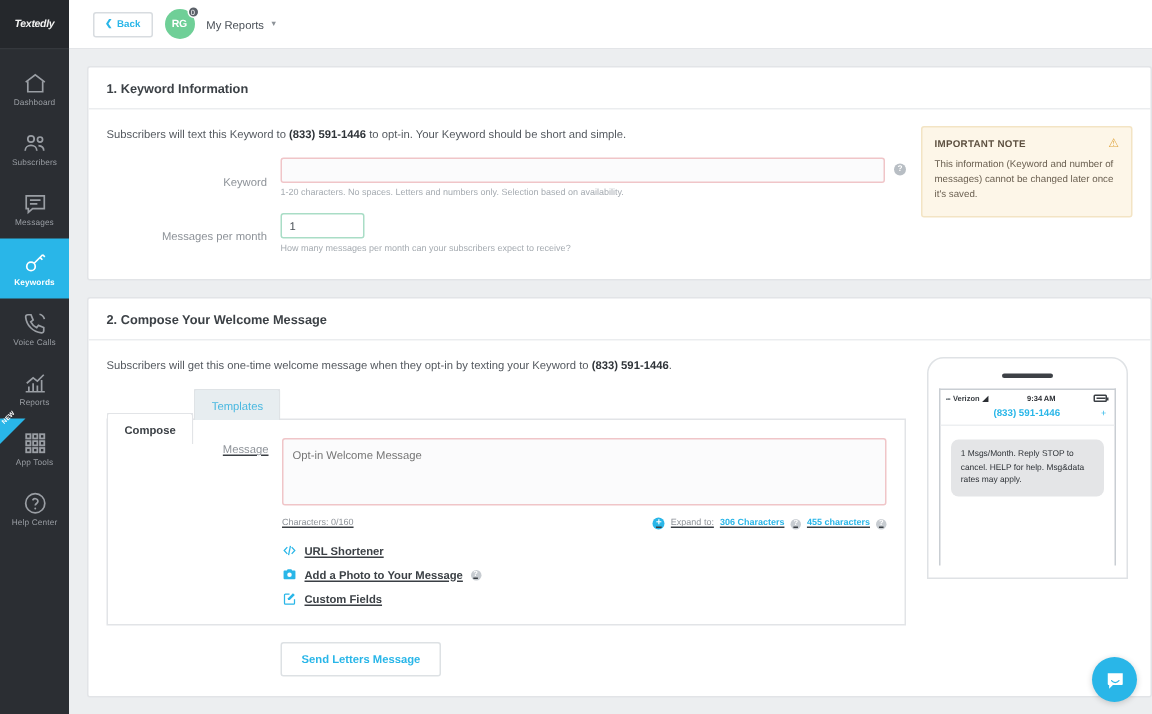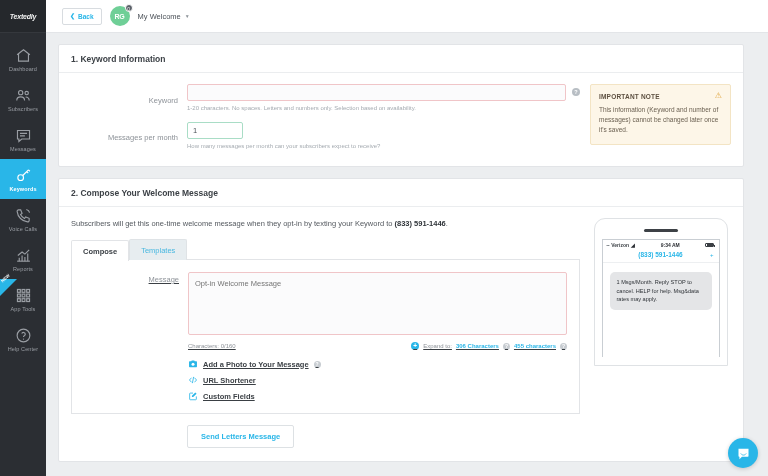--- a/index.html
+++ b/index.html
@@ -130,21 +130,21 @@
     border: 1px solid #fff;
   }
   .account-label {
     font-size: 7.5px; color: #4a5057;
     display: flex; align-items: center; gap: 4px;
     cursor: pointer;
   }
   .caret { font-size: 5px; color: #8c9298; }
 
   
-  .content { padding: 11px 24px 0 12px; }
+  .content { padding: 11px 0 0 12px; }
 
   .card {
     background: #ffffff;
     border: 1px solid #e2e4e7;
     border-radius: 2px;
     margin-bottom: 11px;
   }
   .card-head {
     padding: 9px 12px 8px 12px;
     border-bottom: 1px solid #ebedef;
@@ -215,21 +215,21 @@
     font-size: 7.5px;
     padding: 6px 11px 5px 11px;
     border: 1px solid #e2e4e7;
     border-bottom: none;
     cursor: pointer;
     color: #4a5057;
   }
   .tab.active {
     background: #fff; color: #3c4146; font-weight: bold;
     border-radius: 2px 2px 0 0;
-    position: relative; top: 1px;
+    position: relative; top: 16px;
   }
   .tab.inactive {
     background: #e7edf0; color: #49b8e0;
     border-color: #dfe3e6;
     border-radius: 2px 2px 0 0;
   }
   .tab-panel {
     border: 1px solid #e2e4e7;
     background: #fff;
     margin-top: -1px;
@@ -237,21 +237,21 @@
     text-decoration: underline;
   }
   .msg-row { display: flex; align-items: flex-start; }
   .msg-label {
     width: 116px; flex: 0 0 116px;
     text-align: right; padding-right: 9px; padding-top: 3px;
     font-size: 7.5px; color: #8d9298;
   }
   .msg-field { flex: 1; }
   .textarea {
-    width: 100%; height: 63px;
+    width: 100%; height: 45px;
     border: 1px solid #f0c5c8;
     border-radius: 2px;
     background: #fbfbfc;
     font-size: 7.5px;
     color: #a8aeb4;
     padding: 5px 6px;
     resize: none;
     font-family: "Liberation Sans", sans-serif;
     outline: none;
     line-height: 11px;
@@ -475,34 +475,35 @@
     <div class="topbar-right">
       <div class="back-btn">
         <span class="chev-left">❮</span>
         <span>Back</span>
       </div>
       <div class="avatar-wrap">
         <div class="avatar">RG</div>
         <div class="avatar-badge">0</div>
       </div>
       <div class="account-label">
-        <span>My Welcome</span>
+        <span>My Reports</span>
         <span class="caret">▼</span>
       </div>
     </div>
   </div>
 
   <div class="content">
 
     <div class="card">
       <div class="card-head">
         <div class="card-head-title">1. Keyword Information</div>
       </div>
       <div class="card-body">
         <div class="card-body-main">
+          <div class="intro-line"><span>Subscribers will text this Keyword to </span><b>(833) 591-1446</b><span> to opt-in. Your Keyword should be short and simple.</span></div>
 
           <div class="form-row">
             <div class="form-label">Keyword</div>
             <div class="form-field">
               <div class="row-with-help">
                 <input class="inp" type="text" value="" placeholder="" style="">
                 <span class="help-ico">?</span>
               </div>
               <div class="hint">1-20 characters. No spaces. Letters and numbers only. Selection based on availability.</div>
             </div>
@@ -553,37 +554,37 @@
                     <span class="expand-link">306 Characters</span>
                     <span class="sm-help">?</span>
                     <span class="expand-link">455 characters</span>
                     <span class="sm-help">?</span>
                   </span>
                 </div>
 
                 <div class="opt-list">
                   <div class="opt-item">
                     <span class="opt-ico">
+                      <svg viewBox="0 0 24 24" fill="none" stroke="#29b6e8" stroke-width="2">
+                          <path d="M8.5 6.5L3.5 12l5 5.5"></path>
+                          <path d="M15.5 6.5l5 5.5-5 5.5"></path>
+                          <path d="M13.5 4.5l-3 15"></path>
+                        </svg>
+                    </span>
+                    <span class="opt-text">URL Shortener</span>
+                  </div>
+                  <div class="opt-item">
+                    <span class="opt-ico">
                       <svg viewBox="0 0 24 24" fill="#29b6e8">
                           <path d="M9 3.5l-1.2 2H4a1.5 1.5 0 00-1.5 1.5v11A1.5 1.5 0 004 19.5h16a1.5 1.5 0 001.5-1.5V7A1.5 1.5 0 0020 5.5h-3.8l-1.2-2z"></path>
                           <circle cx="12" cy="12.3" r="3.6" fill="#fff"></circle>
                         </svg>
                     </span>
                     <span class="opt-text">Add a Photo to Your Message</span>
                     <span class="sm-help">?</span>
-                  </div>
-                  <div class="opt-item">
-                    <span class="opt-ico">
-                      <svg viewBox="0 0 24 24" fill="none" stroke="#29b6e8" stroke-width="2">
-                          <path d="M8.5 6.5L3.5 12l5 5.5"></path>
-                          <path d="M15.5 6.5l5 5.5-5 5.5"></path>
-                          <path d="M13.5 4.5l-3 15"></path>
-                        </svg>
-                    </span>
-                    <span class="opt-text">URL Shortener</span>
                   </div>
                   <div class="opt-item">
                     <span class="opt-ico">
                       <svg viewBox="0 0 24 24" fill="none" stroke="#29b6e8" stroke-width="2">
                           <path d="M20 13v6.5a1.5 1.5 0 01-1.5 1.5h-13A1.5 1.5 0 014 19.5v-13A1.5 1.5 0 015.5 5H12"></path>
                           <path d="M17.5 3.5l3 3-8 8H9.5v-3z" fill="#29b6e8" stroke="none"></path>
                         </svg>
                     </span>
                     <span class="opt-text">Custom Fields</span>
                   </div>

